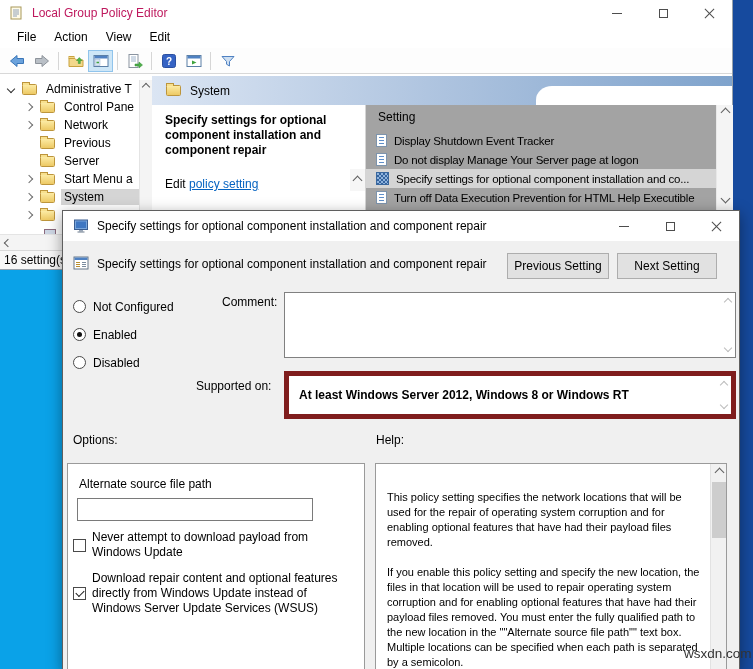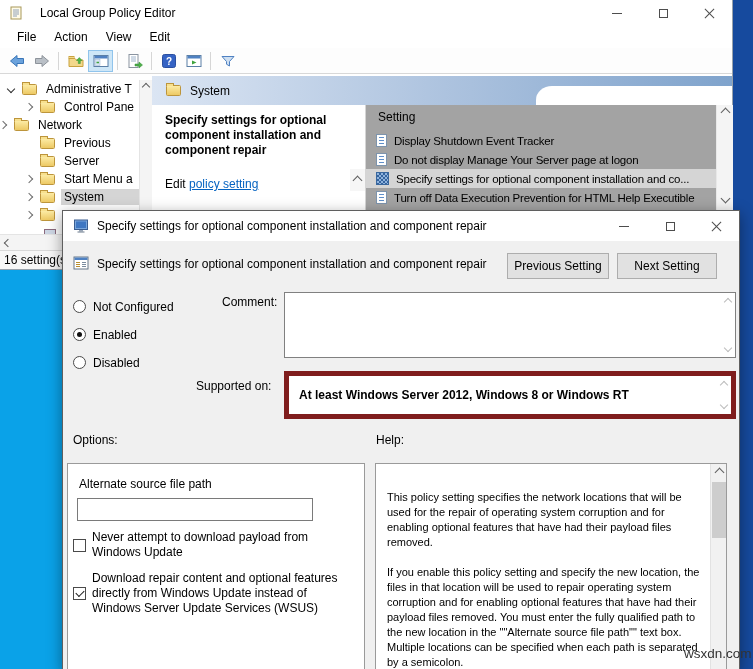--- a/index.html
+++ b/index.html
@@ -7,21 +7,21 @@
   *{box-sizing:border-box;}
 
   
   .desktop-navy{position:absolute;left:733px;top:0;width:20px;height:669px;background:#164a9e;}
   .desktop-cyan{position:absolute;left:0;top:270px;width:62px;height:399px;background:#0aa2e8;}
 
   
   .main-window{position:absolute;left:0;top:0;width:733px;height:270px;background:#fff;
     border-right:1px solid #98a2ac;border-bottom:1px solid #98a2ac;z-index:1;}
   .titlebar{position:absolute;left:0;top:0;width:100%;height:26px;display:flex;align-items:center;padding-left:8px;background:#fff;}
-  .window-title{color:#000000;margin-left:16px;}
+  .window-title{color:#be185d;margin-left:8px;}
   .win-controls{position:absolute;right:0;top:0;height:26px;display:flex;}
   .wc-btn{width:46px;height:26px;display:flex;align-items:center;justify-content:center;}
   .g-min{width:10px;height:1px;background:#4d4d4d;}
   .g-max{width:9px;height:9px;border:1px solid #4d4d4d;}
   .g-close{position:relative;width:11px;height:11px;}
   .g-close::before,.g-close::after{content:"";position:absolute;left:-1px;top:5px;width:13px;height:1px;background:#4d4d4d;}
   .g-close::before{transform:rotate(45deg);}.g-close::after{transform:rotate(-45deg);}
 
   .menubar{position:absolute;left:0;top:26px;width:100%;height:22px;display:flex;align-items:center;padding-left:8px;background:#fff;}
   .menu-item{padding:2px 9px;}
@@ -225,21 +225,21 @@
     <div class="tree-row" style="padding-left:8px;">
       <span class="chev down"></span>
       <span class="folder"></span>
       <span class="tree-label">Administrative T</span>
     </div>
     <div class="tree-row" style="padding-left:26px;">
       <span class="chev"></span>
       <span class="folder"></span>
       <span class="tree-label">Control Pane</span>
     </div>
-    <div class="tree-row" style="">
+    <div class="tree-row" style="padding-left:26px;">
       <span class="chev"></span>
       <span class="folder"></span>
       <span class="tree-label">Network</span>
     </div>
     <div class="tree-row" style="padding-left:26px;">
       <span class="chev-ph"></span>
       <span class="folder"></span>
       <span class="tree-label">Previous</span>
     </div>
     <div class="tree-row" style="padding-left:26px;">

